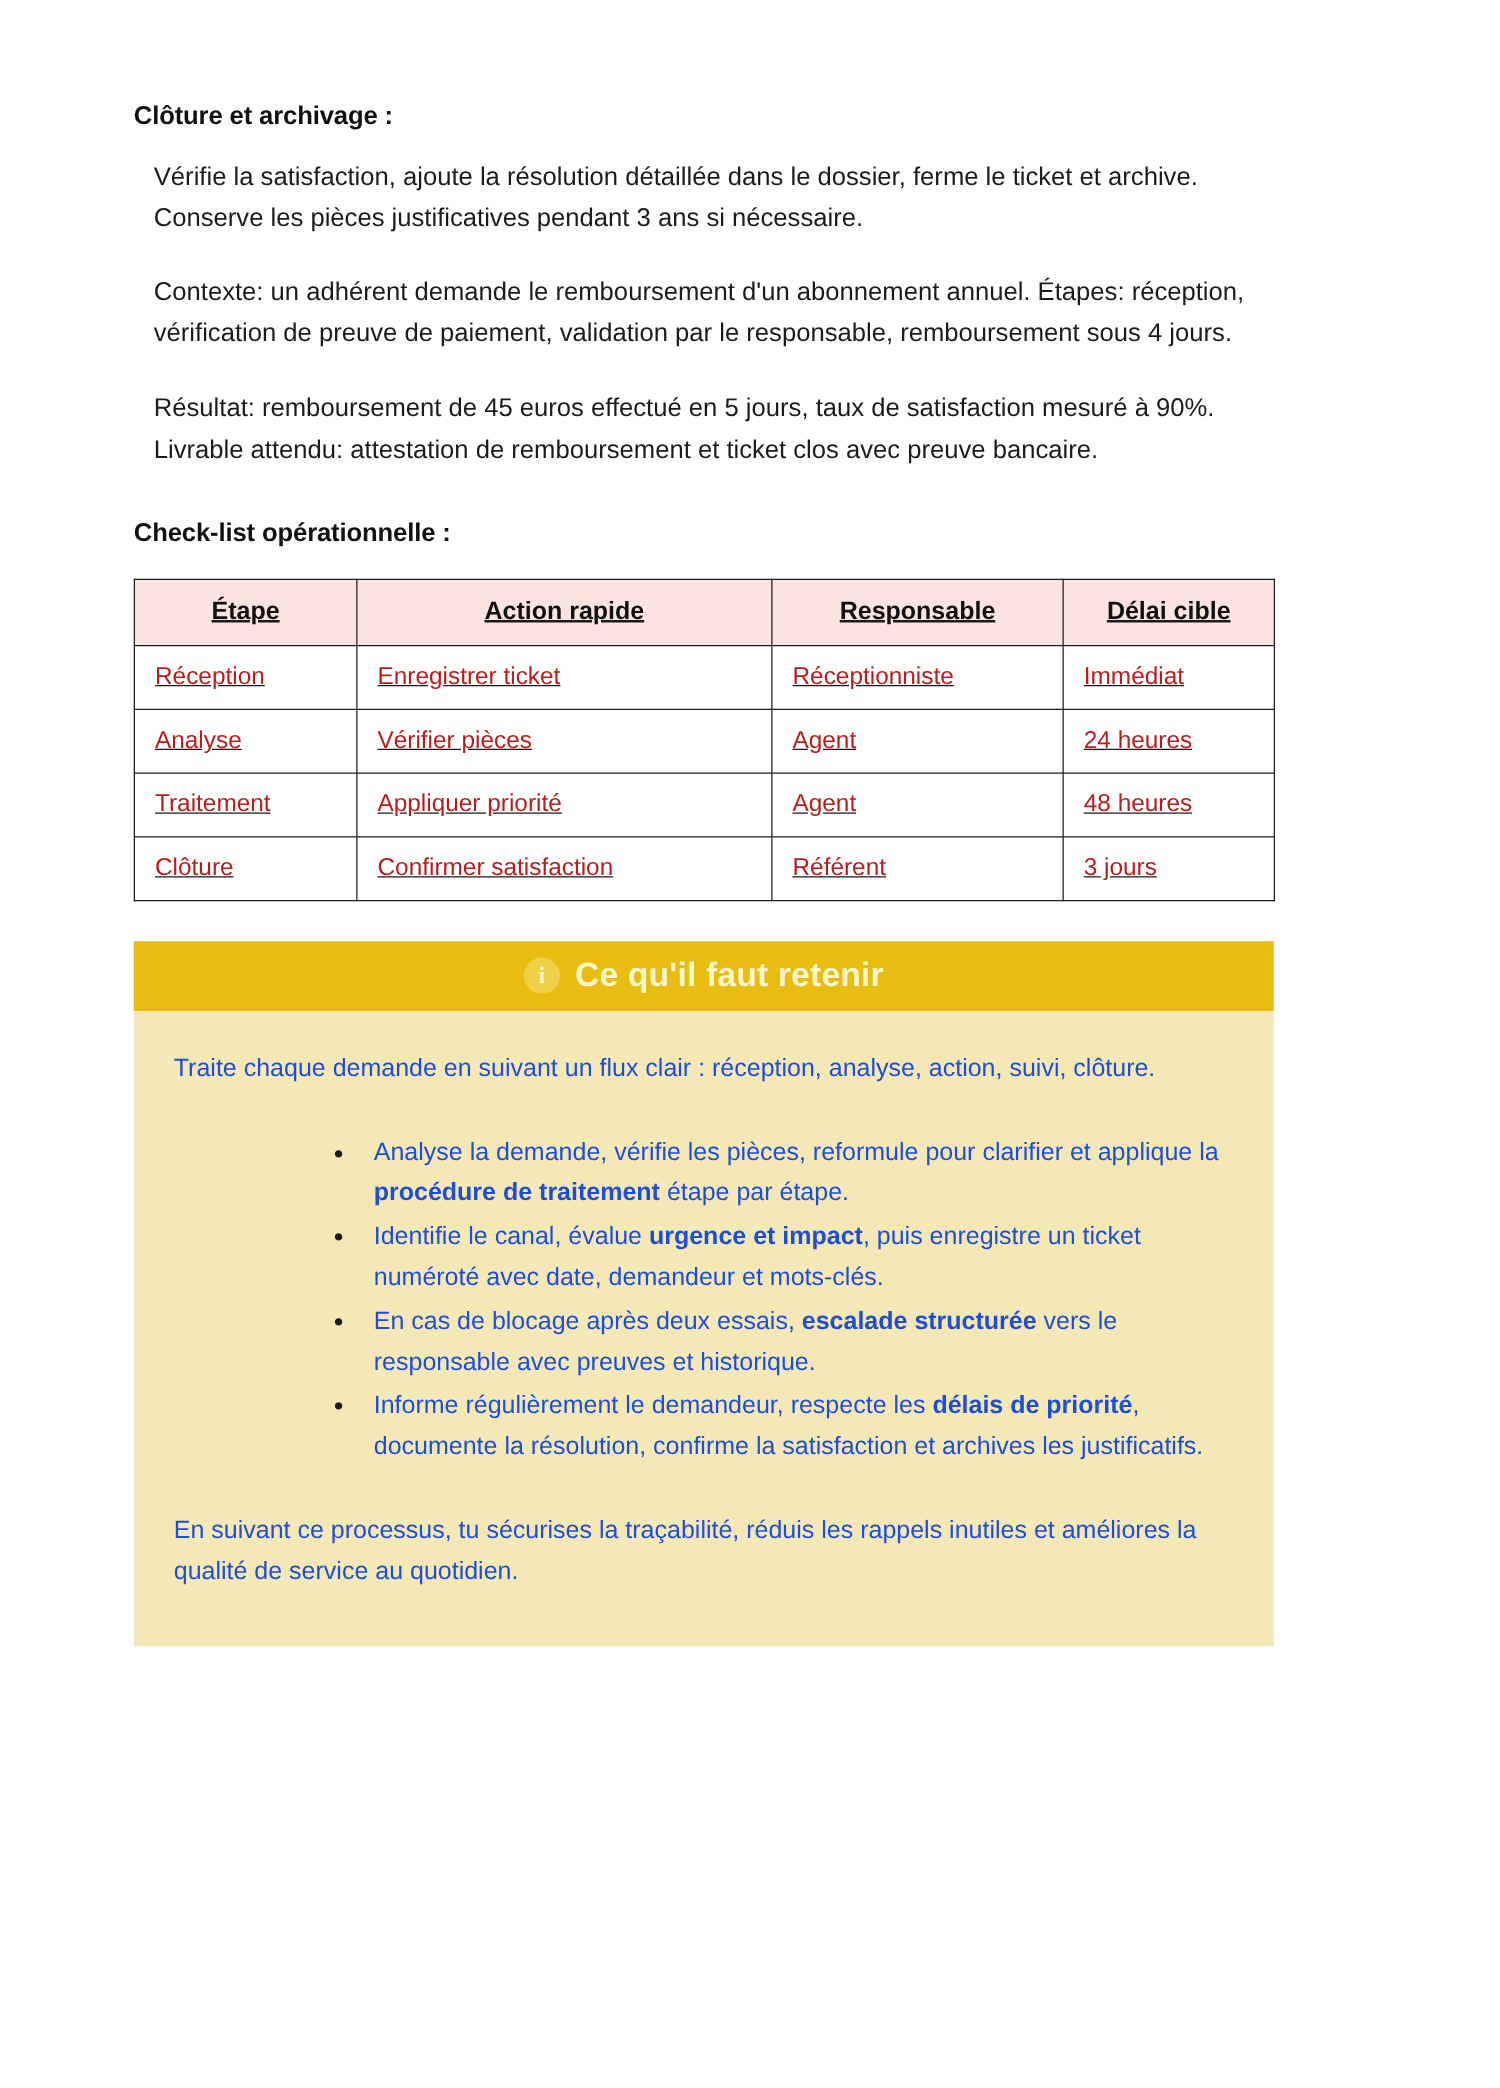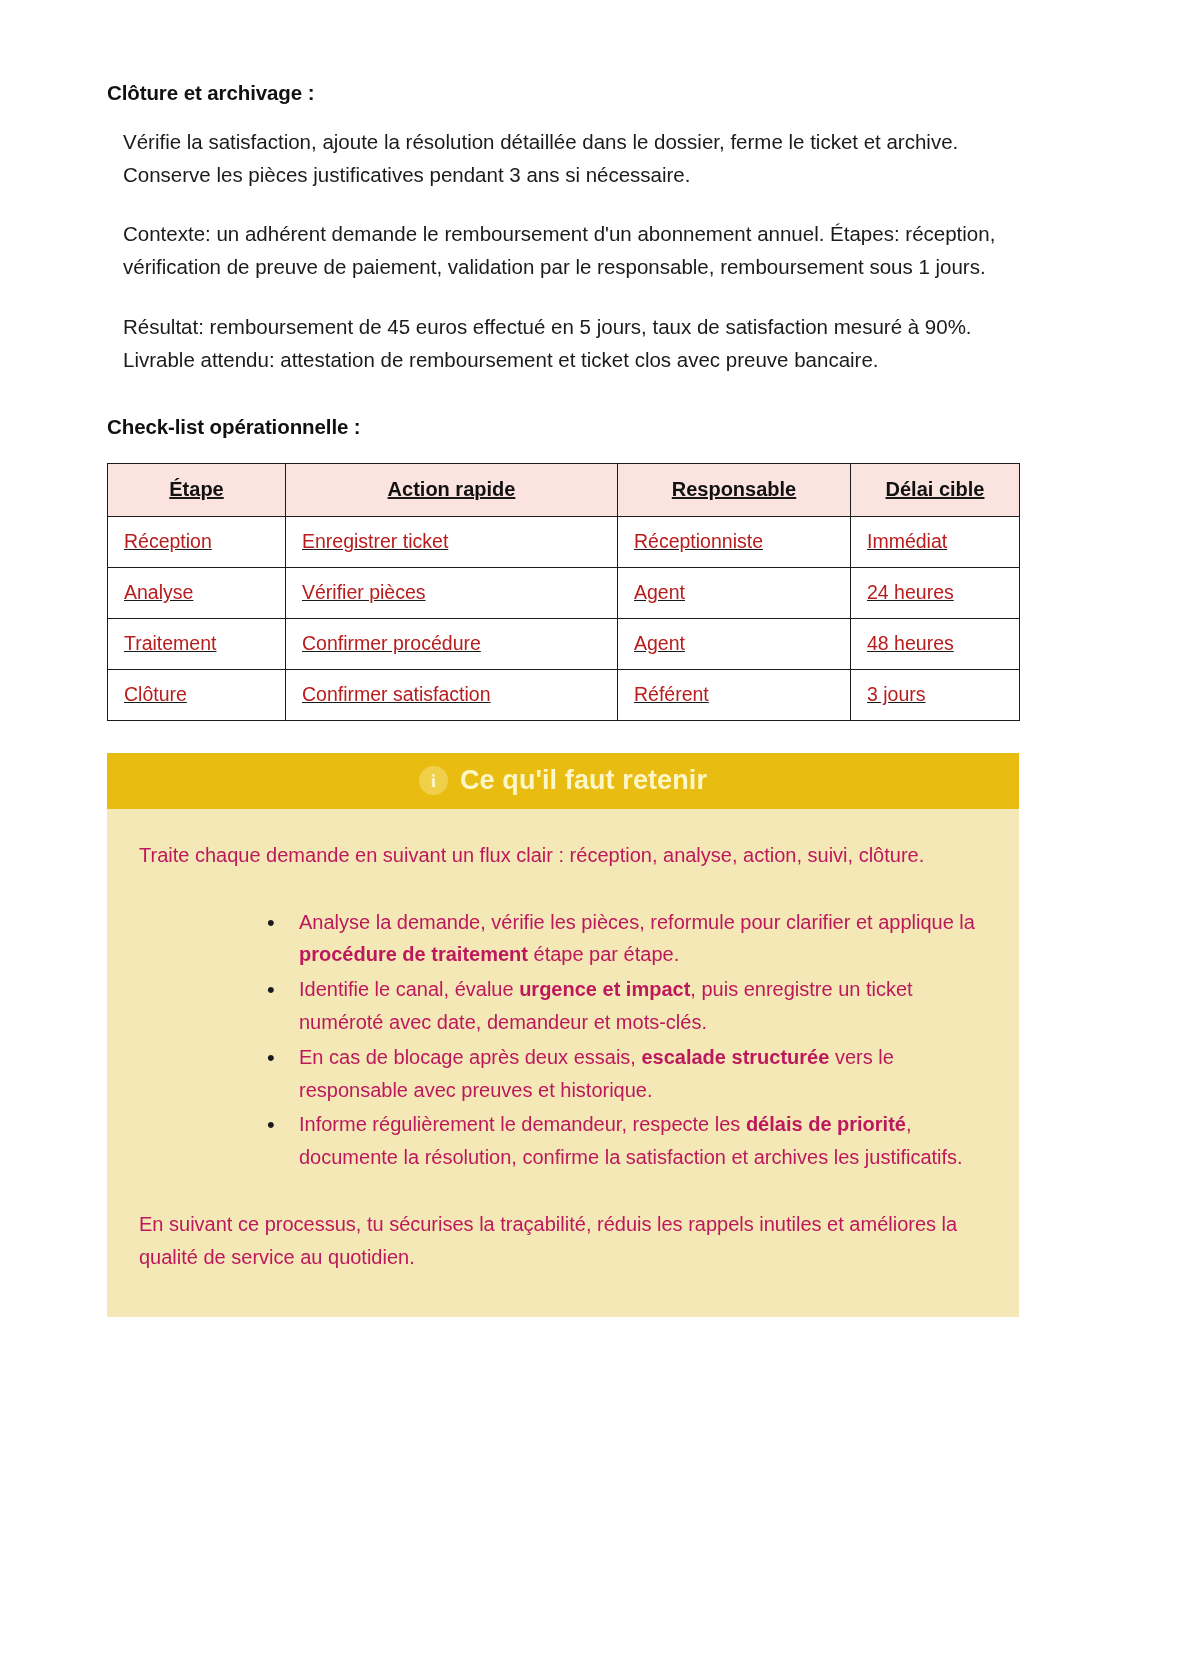--- a/index.html
+++ b/index.html
@@ -119,21 +119,21 @@
     font-size: 19px;
     font-weight: 700;
     color: #fdf6c8;
     font-family: "Liberation Serif", serif;
   }
   .callout-body {
     background: #f4e8b6;
     padding: 30px 34px 44px 32px;
     font-size: 20px;
     line-height: 1.64;
-    color: #be185d;
+    color: #1d4ed8;
   }
   .callout-body p {
     margin: 0;
   }
   .callout-body p.tail {
     margin-top: 34px;
   }
   .callout-body ul {
     margin: 34px 0 0 0;
     padding-left: 128px;
@@ -160,21 +160,21 @@
 <body>
 
 <div class="page">
 
   <div class="section">
     <h3 class="sec-head">Clôture et archivage :</h3>
     <p class="sec-body">Vérifie la satisfaction, ajoute la résolution détaillée dans le dossier, ferme le ticket et archive. Conserve les pièces justificatives pendant 3 ans si nécessaire.</p>
   </div>
 
   <div class="section">
-    <p class="sec-body">Contexte: un adhérent demande le remboursement d'un abonnement annuel. Étapes: réception, vérification de preuve de paiement, validation par le responsable, remboursement sous 1 jours.</p>
+    <p class="sec-body">Contexte: un adhérent demande le remboursement d'un abonnement annuel. Étapes: réception, vérification de preuve de paiement, validation par le responsable, remboursement sous 4 jours.</p>
     <p class="sec-body gap-para">Résultat: remboursement de 45 euros effectué en 5 jours, taux de satisfaction mesuré à 90%. Livrable attendu: attestation de remboursement et ticket clos avec preuve bancaire.</p>
   </div>
 
   <h3 class="sec-head block-check">Check-list opérationnelle :</h3>
 
   <div class="table-wrap">
     <table class="checklist">
       <colgroup>
         <col class="c1">
           <col class="c2">
@@ -197,21 +197,21 @@
           <td>Immédiat</td>
         </tr>
         <tr>
           <td>Analyse</td>
           <td>Vérifier pièces</td>
           <td>Agent</td>
           <td>24 heures</td>
         </tr>
         <tr>
           <td>Traitement</td>
-          <td>Confirmer procédure</td>
+          <td>Appliquer priorité</td>
           <td>Agent</td>
           <td>48 heures</td>
         </tr>
         <tr>
           <td>Clôture</td>
           <td>Confirmer satisfaction</td>
           <td>Référent</td>
           <td>3 jours</td>
         </tr>
       </tbody>

